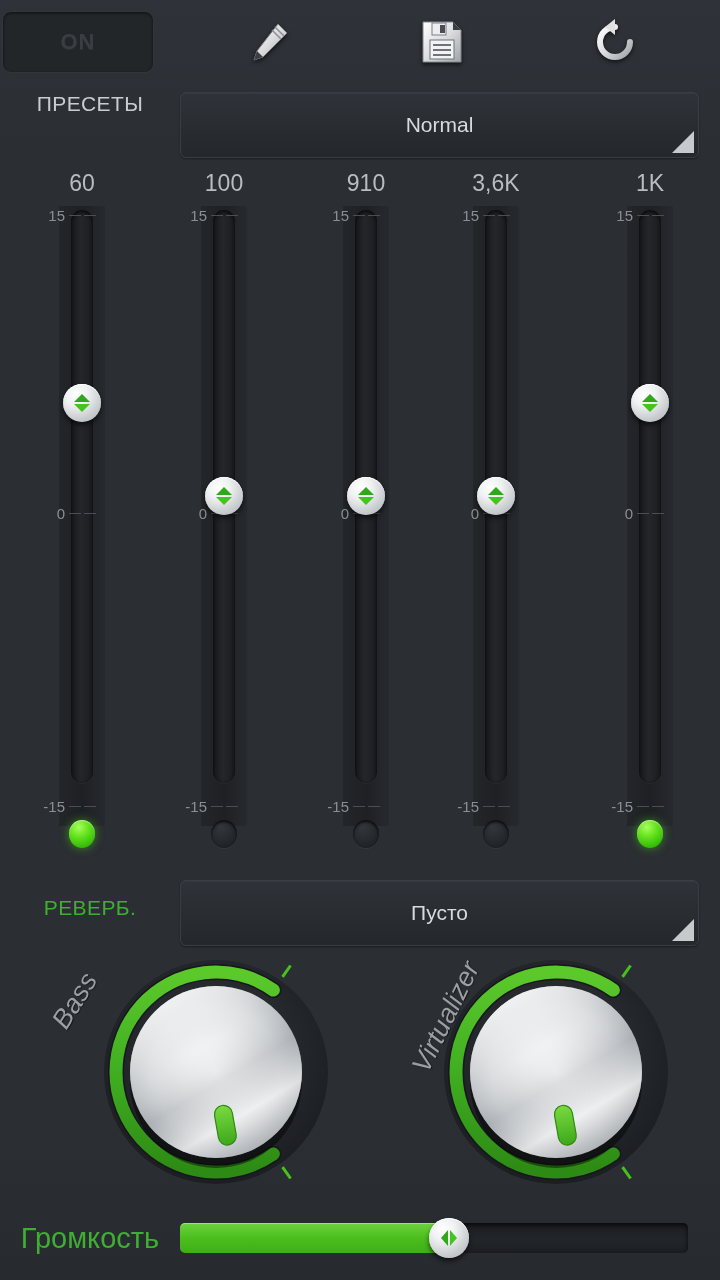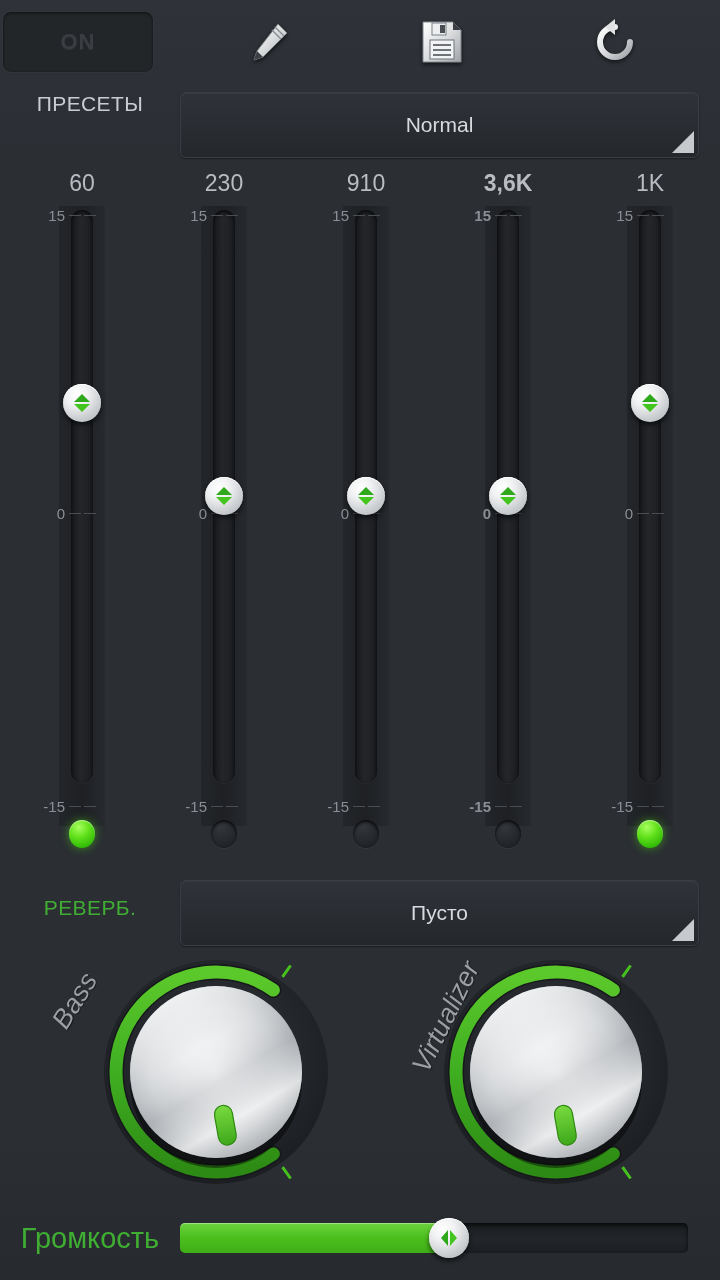--- a/index.html
+++ b/index.html
@@ -375,21 +375,21 @@
         <div class="eq-thumb" style="top: 215.667px;">
           <svg width="22" height="22" viewBox="0 0 22 22">
             <path d="M11 2 L19 10 L3 10 Z" fill="#2fa81c"></path>
             <path d="M11 20 L3 12 L19 12 Z" fill="#43c41e"></path>
           </svg>
         </div>
         <div class="led on"></div>
       </div>
       <div class="eq-band" style="left: 153px;">
         <div class="band-bg"></div>
-        <div class="band-freq">230</div>
+        <div class="band-freq">100</div>
         <div class="track"></div>
         <div class="tick-label" style="left: 8px; top: 39px;">15</div>
         <div class="tick-dash" style="left: 58px; top: 47px;"></div>
         <div class="tick-dash" style="left: 73px; top: 47px;"></div>
         <div class="tick-label" style="left: 8px; top: 337px;">0</div>
         <div class="tick-dash" style="left: 58px; top: 345px;"></div>
         <div class="tick-dash" style="left: 73px; top: 345px;"></div>
         <div class="tick-label" style="left: 8px; top: 630px;">-15</div>
         <div class="tick-dash" style="left: 58px; top: 638px;"></div>
         <div class="tick-dash" style="left: 73px; top: 638px;"></div>
@@ -415,21 +415,21 @@
         <div class="tick-dash" style="left: 58px; top: 638px;"></div>
         <div class="tick-dash" style="left: 73px; top: 638px;"></div>
         <div class="eq-thumb" style="top: 309px;">
           <svg width="22" height="22" viewBox="0 0 22 22">
             <path d="M11 2 L19 10 L3 10 Z" fill="#2fa81c"></path>
             <path d="M11 20 L3 12 L19 12 Z" fill="#43c41e"></path>
           </svg>
         </div>
         <div class="led off"></div>
       </div>
-      <div class="eq-band" style="left: 437px; font-weight: bold;">
+      <div class="eq-band" style="left: 425px;">
         <div class="band-bg"></div>
         <div class="band-freq">3,6K</div>
         <div class="track"></div>
         <div class="tick-label" style="left: 8px; top: 39px;">15</div>
         <div class="tick-dash" style="left: 58px; top: 47px;"></div>
         <div class="tick-dash" style="left: 73px; top: 47px;"></div>
         <div class="tick-label" style="left: 8px; top: 337px;">0</div>
         <div class="tick-dash" style="left: 58px; top: 345px;"></div>
         <div class="tick-dash" style="left: 73px; top: 345px;"></div>
         <div class="tick-label" style="left: 8px; top: 630px;">-15</div>

